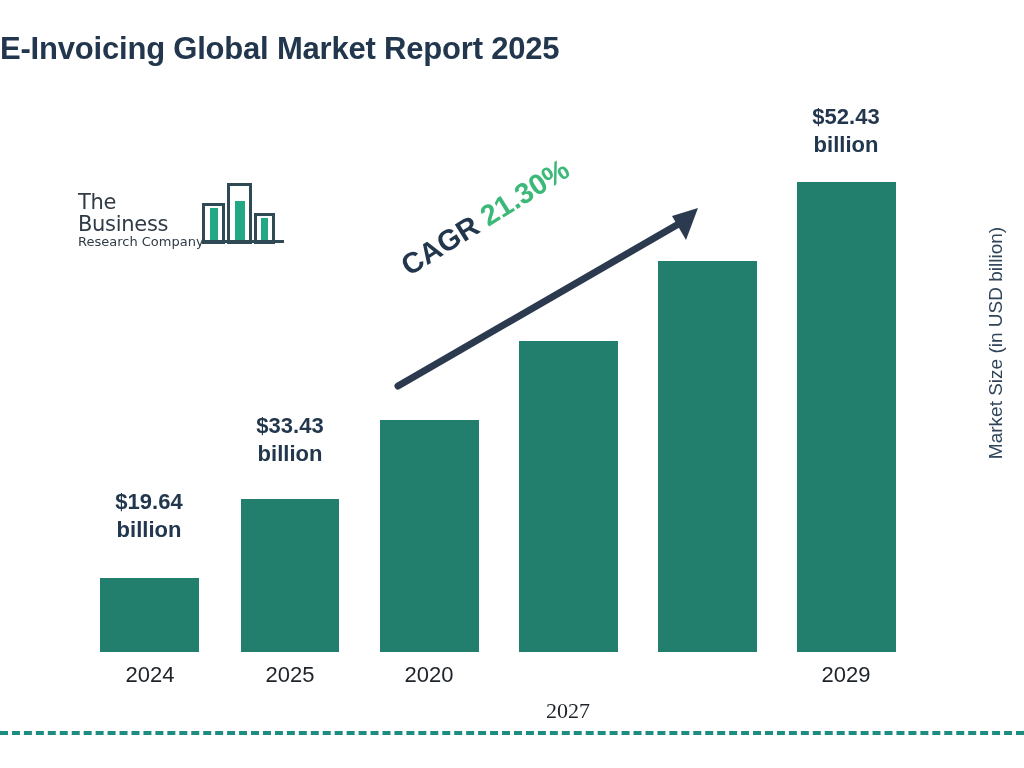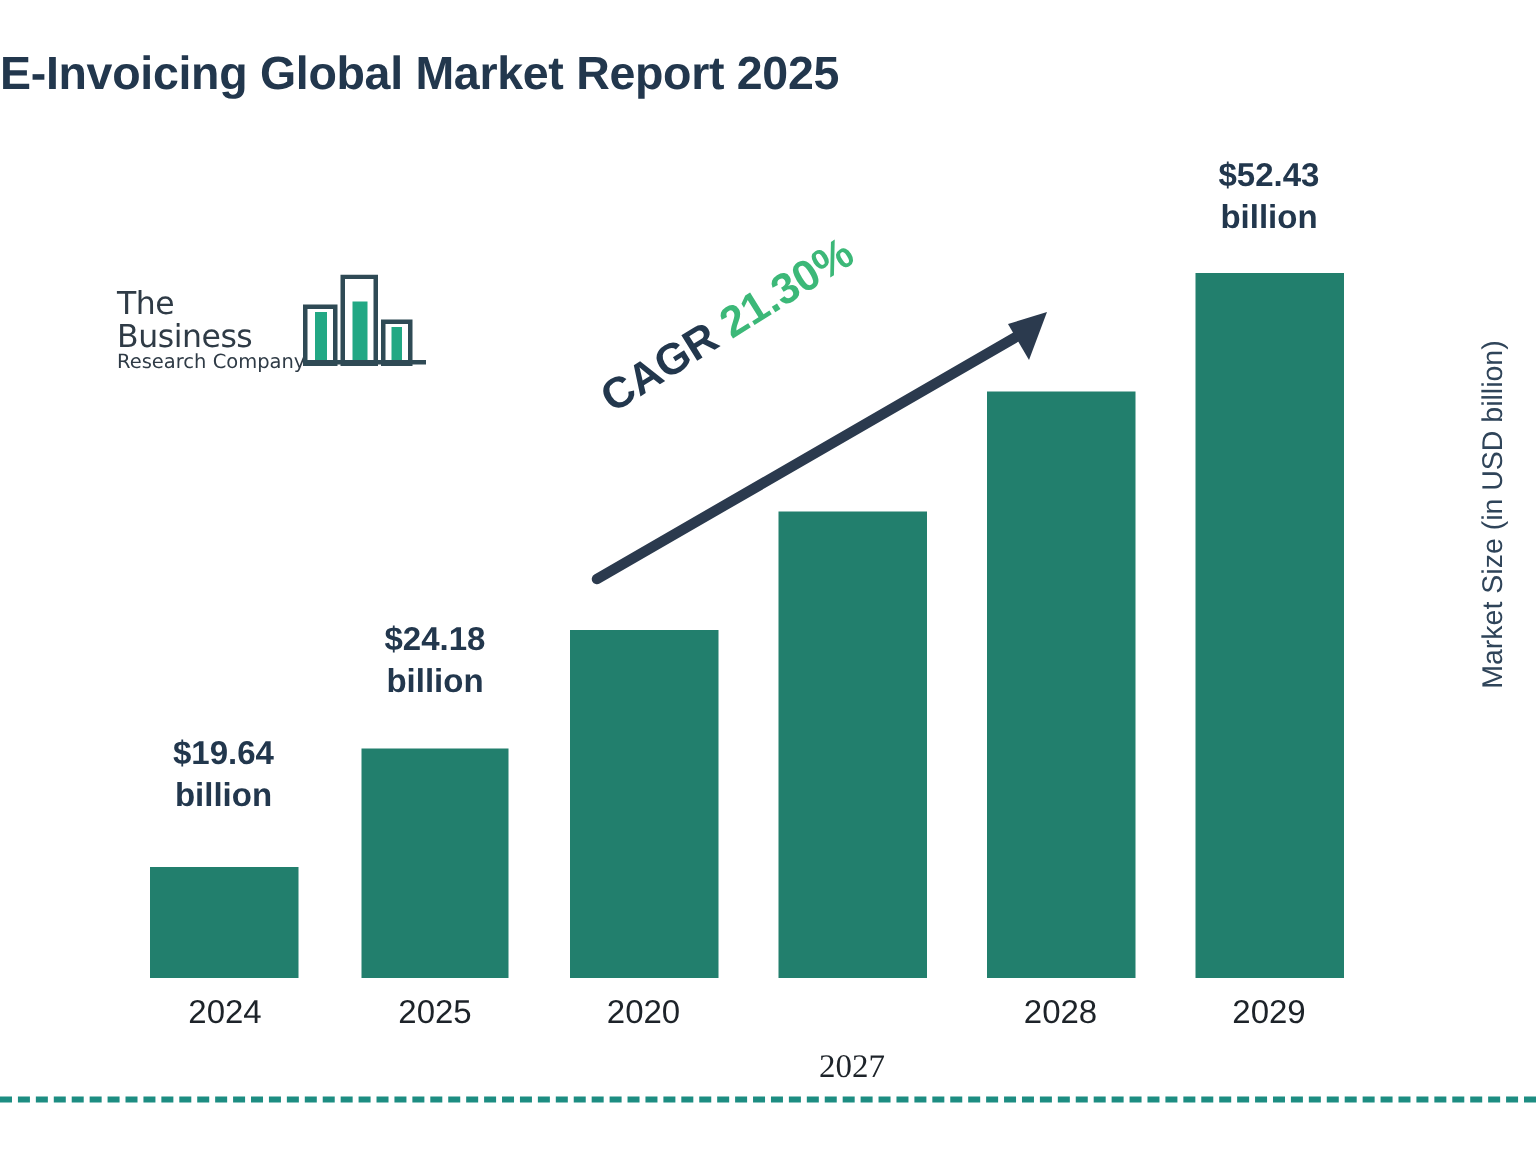--- a/index.html
+++ b/index.html
@@ -166,40 +166,39 @@
     </span>
   </div>
 
   <div class="bars-layer">
 
     <div class="bar-value" style="left:74px; top:488px; width:150px;">
       <div>$19.64</div>
       <div>billion</div>
     </div>
     <div class="bar-value" style="left:215px; top:412px; width:150px;">
-      <div>$24.18</div>
+      <div>$33.43</div>
       <div>billion</div>
     </div>
     <div class="bar-value" style="left:771px; top:103px; width:150px;">
       <div>$52.43</div>
       <div>billion</div>
     </div>
 
     <div class="bar" style="left:100px; top:578px; width:99px; height:74px;"></div>
     <div class="bar" style="left:241px; top:499px; width:98px; height:153px;"></div>
     <div class="bar" style="left:380px; top:420px; width:99px; height:232px;"></div>
     <div class="bar" style="left:519px; top:341px; width:99px; height:311px;"></div>
     <div class="bar" style="left:658px; top:261px; width:99px; height:391px;"></div>
     <div class="bar" style="left:797px; top:182px; width:99px; height:470px;"></div>
 
     <div class="tick-label" style="left:75px;  top:662px; width:150px;">2024</div>
     <div class="tick-label" style="left:215px; top:662px; width:150px;">2025</div>
     <div class="tick-label" style="left:354px; top:662px; width:150px;">2020</div>
     <div class="tick-label" style="left:493px; top:698px; width:150px;font-family:Liberation Serif, serif;">2027</div>
-    <div class="tick-label" style="left:632px; top:662px; width:150px;">2028</div>
     <div class="tick-label" style="left:771px; top:662px; width:150px;">2029</div>
   </div>
 
   <span class="arrow-svg">
     <svg width="340" height="210" viewBox="0 0 340 210" xmlns="http://www.w3.org/2000/svg">
       <line x1="18" y1="196" x2="302" y2="32" stroke="#2b3a4e" stroke-width="7" stroke-linecap="round"></line>
       <polygon points="318,18 292,26 306,50" fill="#2b3a4e"></polygon>
     </svg>
   </span>
 

